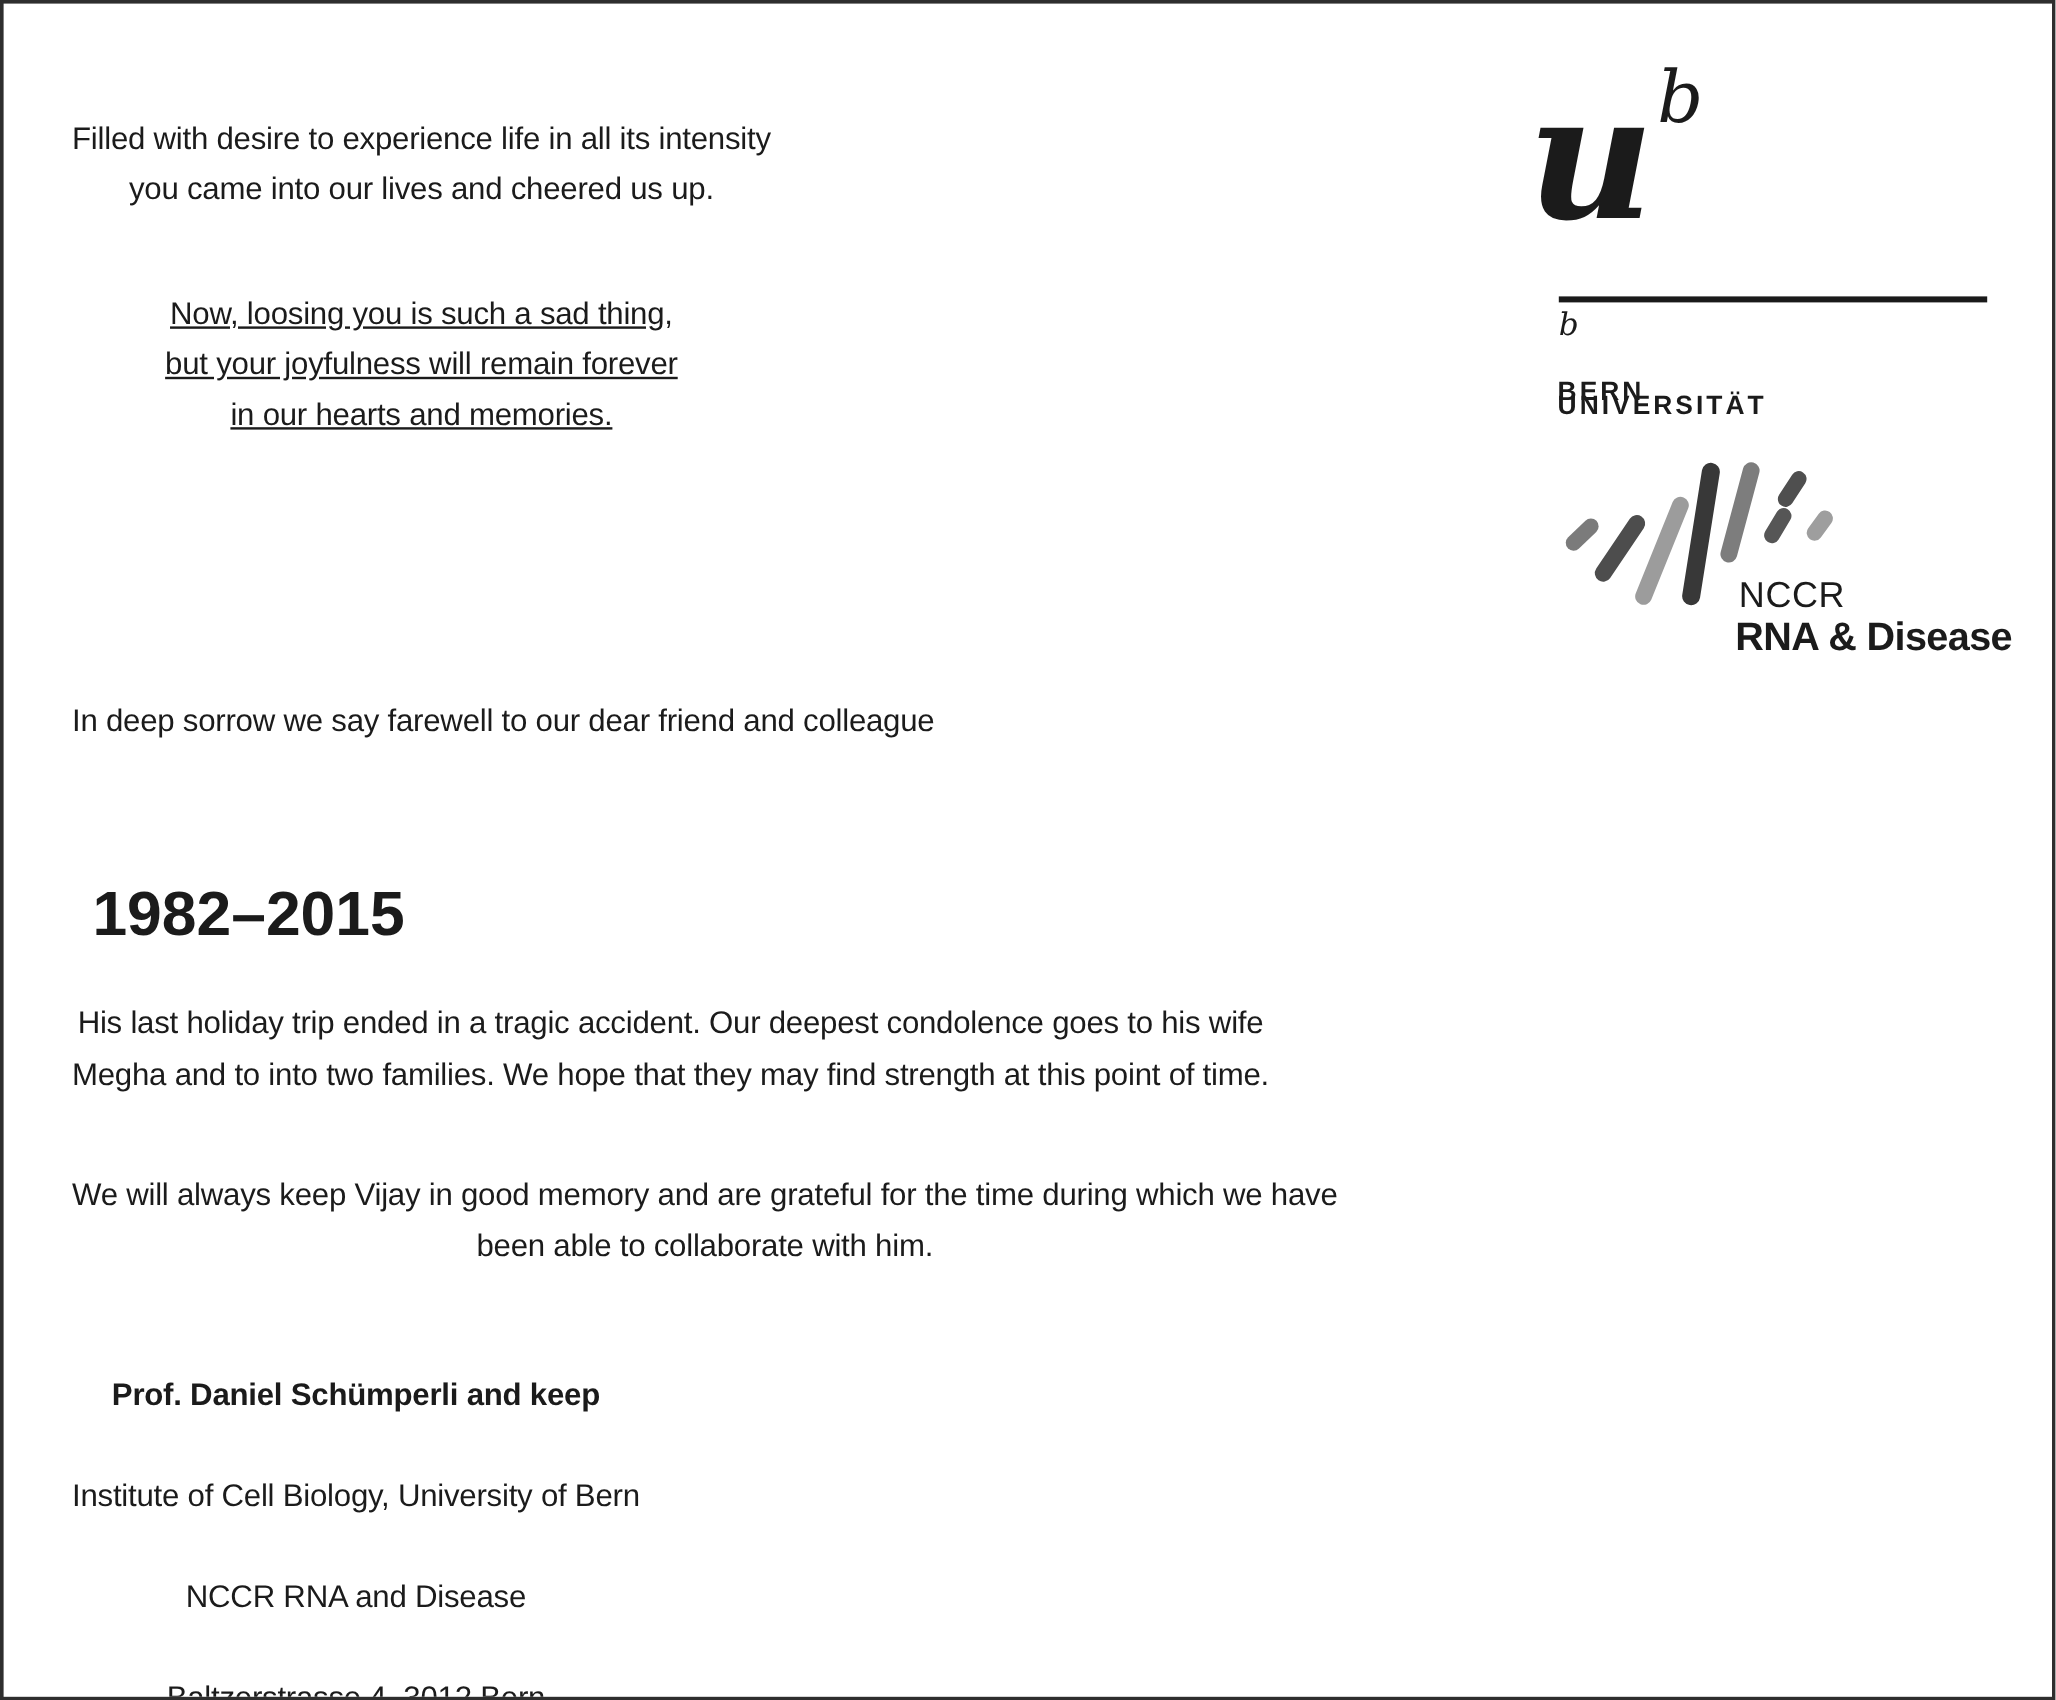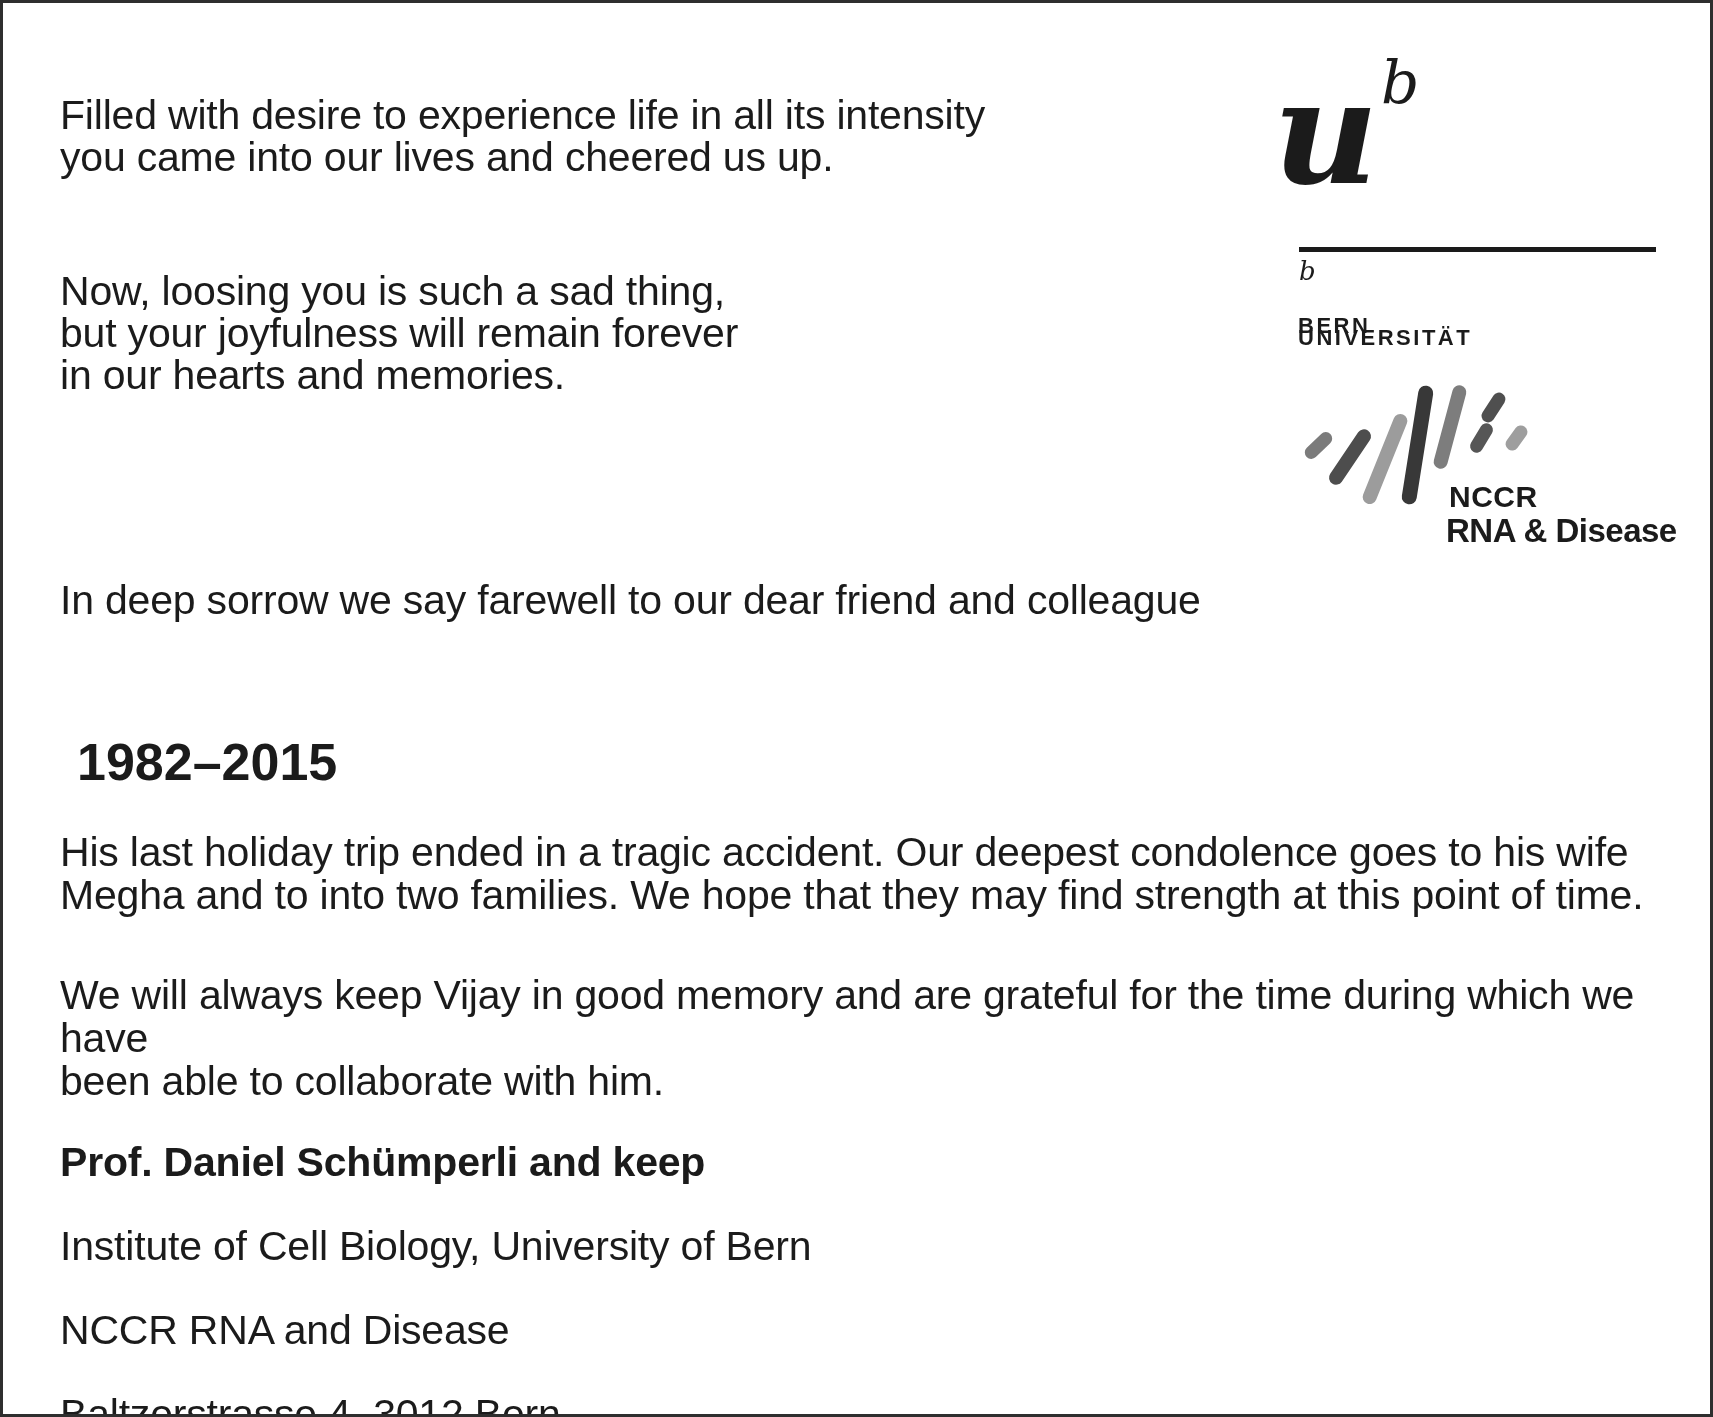--- a/index.html
+++ b/index.html
@@ -8,27 +8,28 @@
     width:1713px;height:1417px;
     background:#ffffff;
     border:3px solid #2e2e2e;
     box-sizing:border-box;
     font-family:"Liberation Sans","DejaVu Sans",sans-serif;
     color:#1b1b1b;
     overflow:hidden;
   }
   .abs{position:absolute;}
   .txt{
-    font-size:41px;
+    font-size:26px;
     line-height:42px;
     letter-spacing:-0.2px;
     white-space:pre-line;
+    text-align:center;
   }
   .poem-block{left:57px;top:49px;}
-  .poem-stanza2{margin-top:50px;}
+  .poem-stanza2{margin-top:20px;text-decoration:underline;}
   .farewell{left:57px;top:576px;}
   .title{
     left:55px;top:660px;
     font-size:78px;line-height:80px;
     font-weight:bold;letter-spacing:-1.5px;
     white-space:nowrap;
   }
   .years{
     left:74px;top:739px;
     font-size:52px;line-height:40px;
@@ -66,21 +67,21 @@
   .nccr{left:1290px;top:376px;width:260px;height:180px;}
   .stroke{position:absolute;border-radius:999px;}
   .s1{left:19px;top:50px;width:13px;height:33px;transform:rotate(46deg);}
   .s2{left:50px;top:46px;width:14px;height:64px;transform:rotate(34deg);}
   .s3{left:85px;top:32px;width:14px;height:96px;transform:rotate(22deg);}
   .s4{left:117px;top:6px;width:15px;height:120px;transform:rotate(9deg);}
   .s5{left:150px;top:5px;width:14px;height:86px;transform:rotate(15deg);}
   .s6{left:194px;top:12px;width:13px;height:33px;transform:rotate(33deg);}
   .s7{left:182px;top:43px;width:13px;height:32px;transform:rotate(31deg);}
   .s8{left:217px;top:45px;width:13px;height:28px;transform:rotate(36deg);}
-  .nccr-name{position:absolute;left:156px;top:102px;font-size:30px;line-height:32px;letter-spacing:0.5px;font-weight:bold;}
+  .nccr-name{position:absolute;left:156px;top:102px;font-size:30px;line-height:32px;letter-spacing:0.5px;}
   .nccr-sub{position:absolute;left:153px;top:134px;font-size:33px;line-height:35px;font-weight:bold;letter-spacing:-0.5px;white-space:nowrap;}
 </style>
 </head>
 <body>
 
 <div class="page">
 
   <div class="abs txt poem-block">
     <div>Filled with desire to experience life in all its intensity
 you came into our lives and cheered us up.</div>

